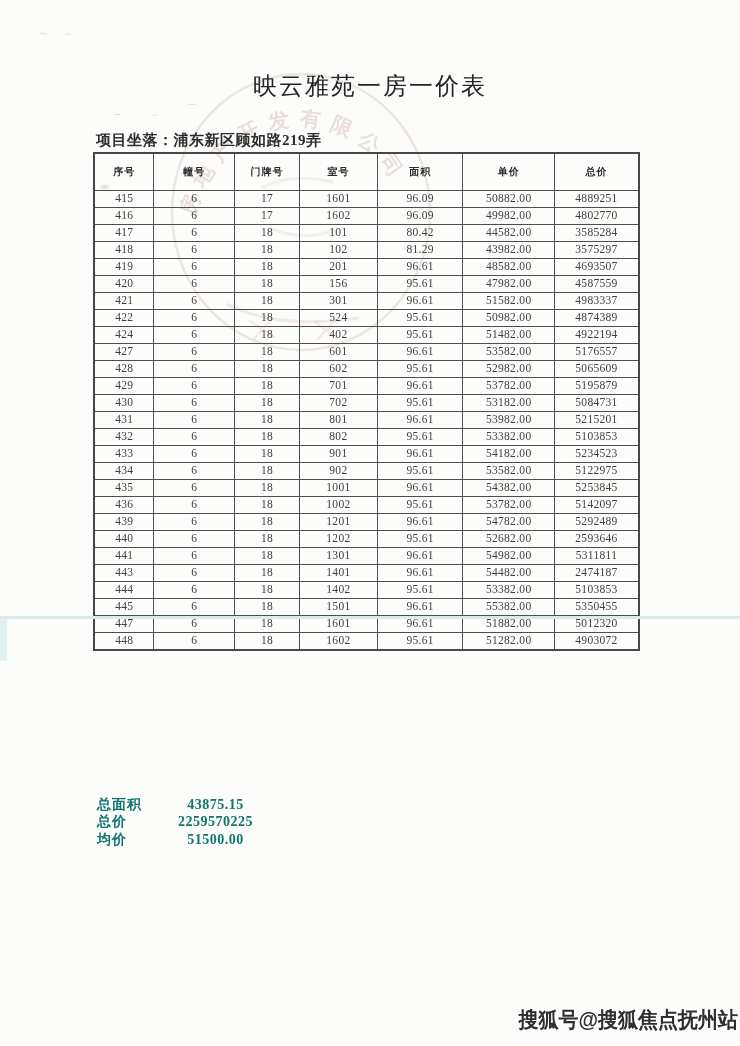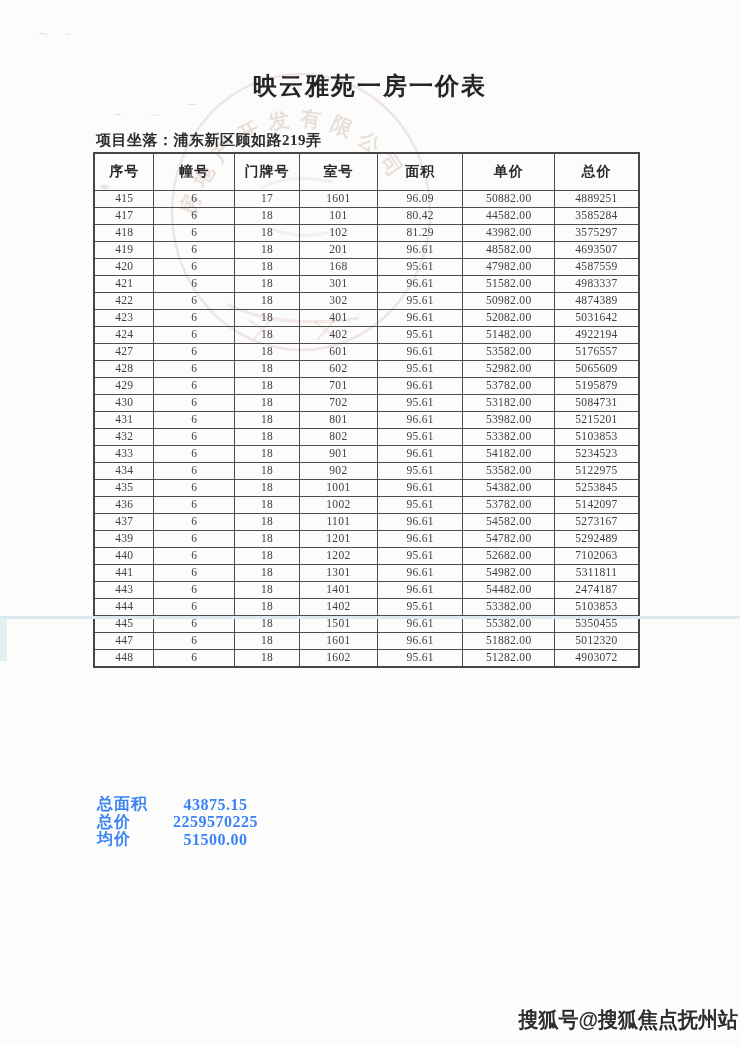--- a/index.html
+++ b/index.html
@@ -7,44 +7,44 @@
     position:relative;
     width:740px;height:1046px;
     background:#fcfcfb;
     font-family:"Liberation Serif","DejaVu Serif",serif;
     color:#3a3a3a;
     overflow:hidden;
   }
   .title{
     position:absolute;top:70px;left:0;width:100%;
     margin:0;text-align:center;
-    font-size:24px;font-weight:700;letter-spacing:2px;color:#252525;
+    font-size:24px;font-weight:400;letter-spacing:2px;color:#252525;
   }
   .location{
     position:absolute;top:131px;left:96px;
     font-size:15px;font-weight:700;color:#2d2d2d;letter-spacing:0.5px;
   }
   .price-table{
     position:absolute;top:152px;left:93px;width:547px;
     border-collapse:collapse;table-layout:fixed;
     border:2px solid #474747;
   }
   .price-table th,.price-table td{
     border:1px solid #4e4e4e;text-align:center;
     padding:0;overflow:hidden;white-space:nowrap;
   }
   .price-table th{
-    height:36px;font-size:14px;font-weight:700;color:#2b2b2b;letter-spacing:1px;
+    height:36px;font-size:10px;font-weight:700;color:#2b2b2b;letter-spacing:1px;
   }
   .price-table td{
     height:16px;font-size:11.5px;line-height:1;color:#404040;letter-spacing:0.3px;
   }
   .summary{
     position:absolute;left:97px;top:796px;
-    font-size:16px;font-weight:700;color:#3b82f6;
+    font-size:14px;font-weight:700;color:#0f766e;
   }
   .sum-row{display:flex;height:17.5px;align-items:center;}
   .sum-label{width:62px;letter-spacing:1px;}
   .sum-value{width:113px;text-align:center;letter-spacing:0.5px;}
   .stamp{
     position:absolute;left:165px;top:68px;width:272px;height:288px;
     opacity:0.55;pointer-events:none;
   }
   .scan-line{
     position:absolute;left:0;top:616px;width:740px;height:3px;
@@ -132,20 +132,29 @@
         <tr>
           <td>415</td>
           <td>6</td>
           <td>17</td>
           <td>1601</td>
           <td>96.09</td>
           <td>50882.00</td>
           <td>4889251</td>
         </tr>
         <tr>
+          <td>416</td>
+          <td>6</td>
+          <td>17</td>
+          <td>1602</td>
+          <td>96.09</td>
+          <td>49982.00</td>
+          <td>4802770</td>
+        </tr>
+        <tr>
           <td>417</td>
           <td>6</td>
           <td>18</td>
           <td>101</td>
           <td>80.42</td>
           <td>44582.00</td>
           <td>3585284</td>
         </tr>
         <tr>
           <td>418</td>
@@ -162,53 +171,44 @@
           <td>18</td>
           <td>201</td>
           <td>96.61</td>
           <td>48582.00</td>
           <td>4693507</td>
         </tr>
         <tr>
           <td>420</td>
           <td>6</td>
           <td>18</td>
-          <td>168</td>
+          <td>156</td>
           <td>95.61</td>
           <td>47982.00</td>
           <td>4587559</td>
         </tr>
         <tr>
           <td>421</td>
           <td>6</td>
           <td>18</td>
           <td>301</td>
           <td>96.61</td>
           <td>51582.00</td>
           <td>4983337</td>
         </tr>
         <tr>
           <td>422</td>
           <td>6</td>
           <td>18</td>
-          <td>302</td>
+          <td>524</td>
           <td>95.61</td>
           <td>50982.00</td>
           <td>4874389</td>
         </tr>
         <tr>
-          <td>423</td>
-          <td>6</td>
-          <td>18</td>
-          <td>401</td>
-          <td>96.61</td>
-          <td>52082.00</td>
-          <td>5031642</td>
-        </tr>
-        <tr>
           <td>424</td>
           <td>6</td>
           <td>18</td>
           <td>402</td>
           <td>95.61</td>
           <td>51482.00</td>
           <td>4922194</td>
         </tr>
         <tr>
           <td>427</td>
@@ -294,45 +294,36 @@
         <tr>
           <td>436</td>
           <td>6</td>
           <td>18</td>
           <td>1002</td>
           <td>95.61</td>
           <td>53782.00</td>
           <td>5142097</td>
         </tr>
         <tr>
-          <td>437</td>
-          <td>6</td>
-          <td>18</td>
-          <td>1101</td>
-          <td>96.61</td>
-          <td>54582.00</td>
-          <td>5273167</td>
-        </tr>
-        <tr>
           <td>439</td>
           <td>6</td>
           <td>18</td>
           <td>1201</td>
           <td>96.61</td>
           <td>54782.00</td>
           <td>5292489</td>
         </tr>
         <tr>
           <td>440</td>
           <td>6</td>
           <td>18</td>
           <td>1202</td>
           <td>95.61</td>
           <td>52682.00</td>
-          <td>7102063</td>
+          <td>2593646</td>
         </tr>
         <tr>
           <td>441</td>
           <td>6</td>
           <td>18</td>
           <td>1301</td>
           <td>96.61</td>
           <td>54982.00</td>
           <td>5311811</td>
         </tr>

